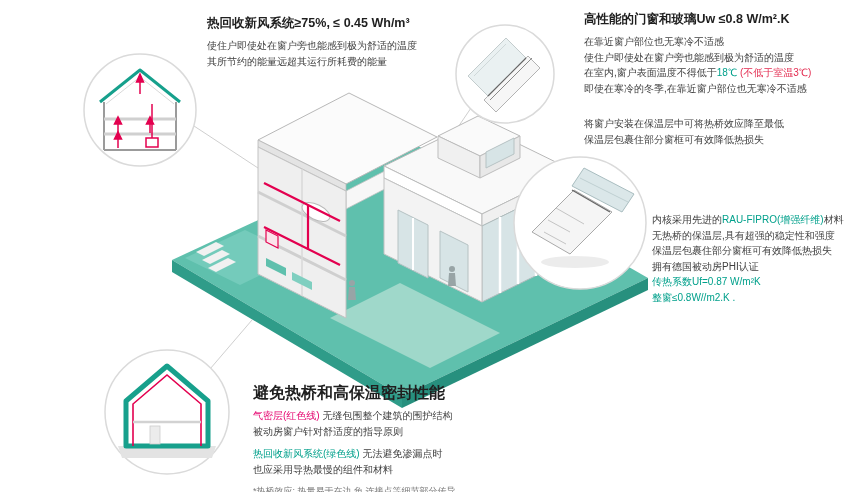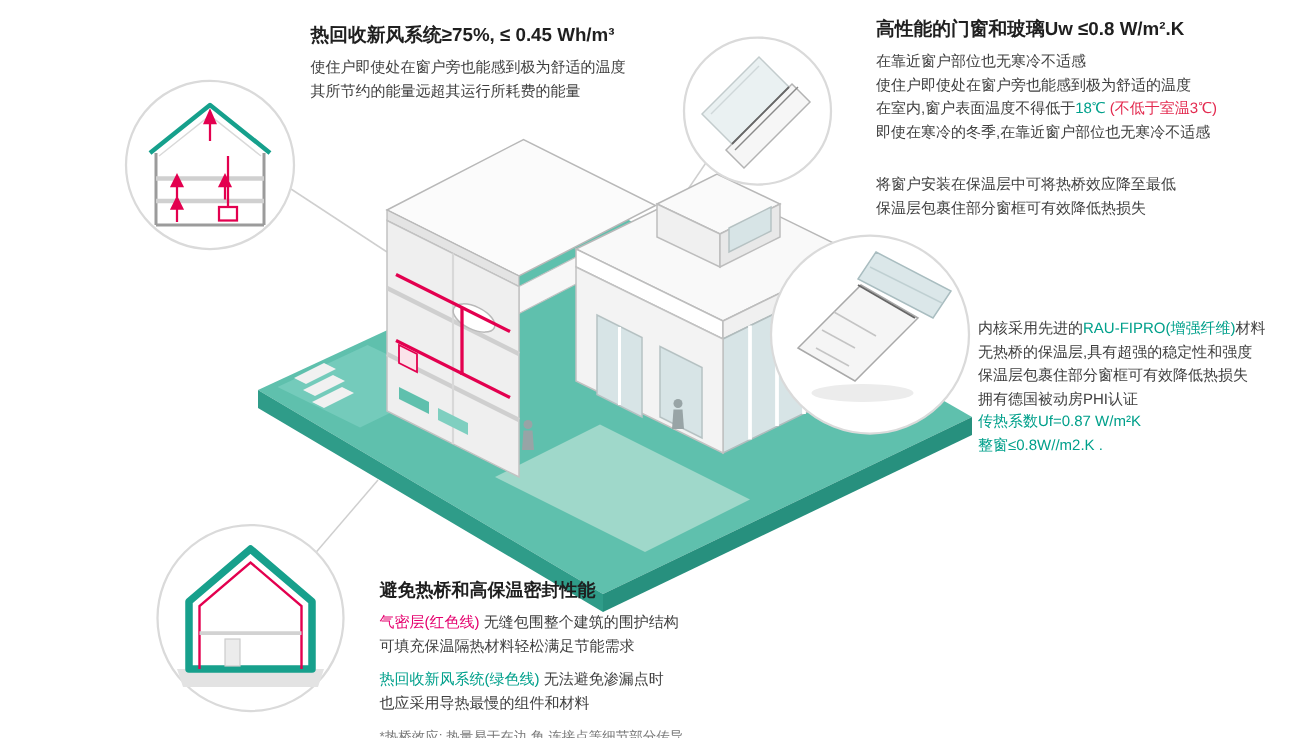--- a/index.html
+++ b/index.html
@@ -15,21 +15,21 @@
   .t-teal{color:#00a08b}
   .t-teal-b{color:#00a08b;font-weight:normal}
   .t-red{color:#e32a4f}
   .t-magenta{color:#e5006e}
   .footnote{margin-top:8px;font-size:9px;color:#787878;white-space:nowrap}
   #co-heat{left:207px;top:15px;width:280px}
   #co-windows{left:584px;top:11px;width:281px}
   #co-windows .gap{margin-top:20px}
   #co-profile{left:652px;top:208px;width:213px}
   #co-bridge{left:253px;top:385px;width:330px}
-  #co-bridge h3{font-size:12px}
+  #co-bridge h3{font-size:16px}
 </style>
 </head>
 <body>
 
 <div class="stage">
 
   <svg class="scene" width="865" height="492" viewBox="0 0 865 492">
 
     <g stroke="#cfcfcf" stroke-width="1">
       <line x1="194" y1="126" x2="258" y2="168"></line>
@@ -195,21 +195,21 @@
       <span>拥有德国被动房PHI认证</span><br>
       <span class="t-teal-b">传热系数Uf=0.87 W/m²K</span><br>
       <span class="t-teal-b">整窗≤0.8W//m2.K .</span>
     </p>
   </div>
 
   <div class="callout" id="co-bridge">
     <h3>避免热桥和高保温密封性能</h3>
     <p>
       <span class="t-magenta">气密层(红色线)</span><span> 无缝包围整个建筑的围护结构</span><br>
-      <span>可填充保温隔热材料轻松满足节能需求</span>
+      <span>被动房窗户针对舒适度的指导原则</span>
     </p>
     <p>
       <span class="t-teal">热回收新风系统(绿色线)</span><span> 无法避免渗漏点时</span><br>
       <span>也应采用导热最慢的组件和材料</span>
     </p>
     <div class="footnote">*热桥效应: 热量易于在边,角,连接点等细节部分传导</div>
   </div>
 
 </div>
 

